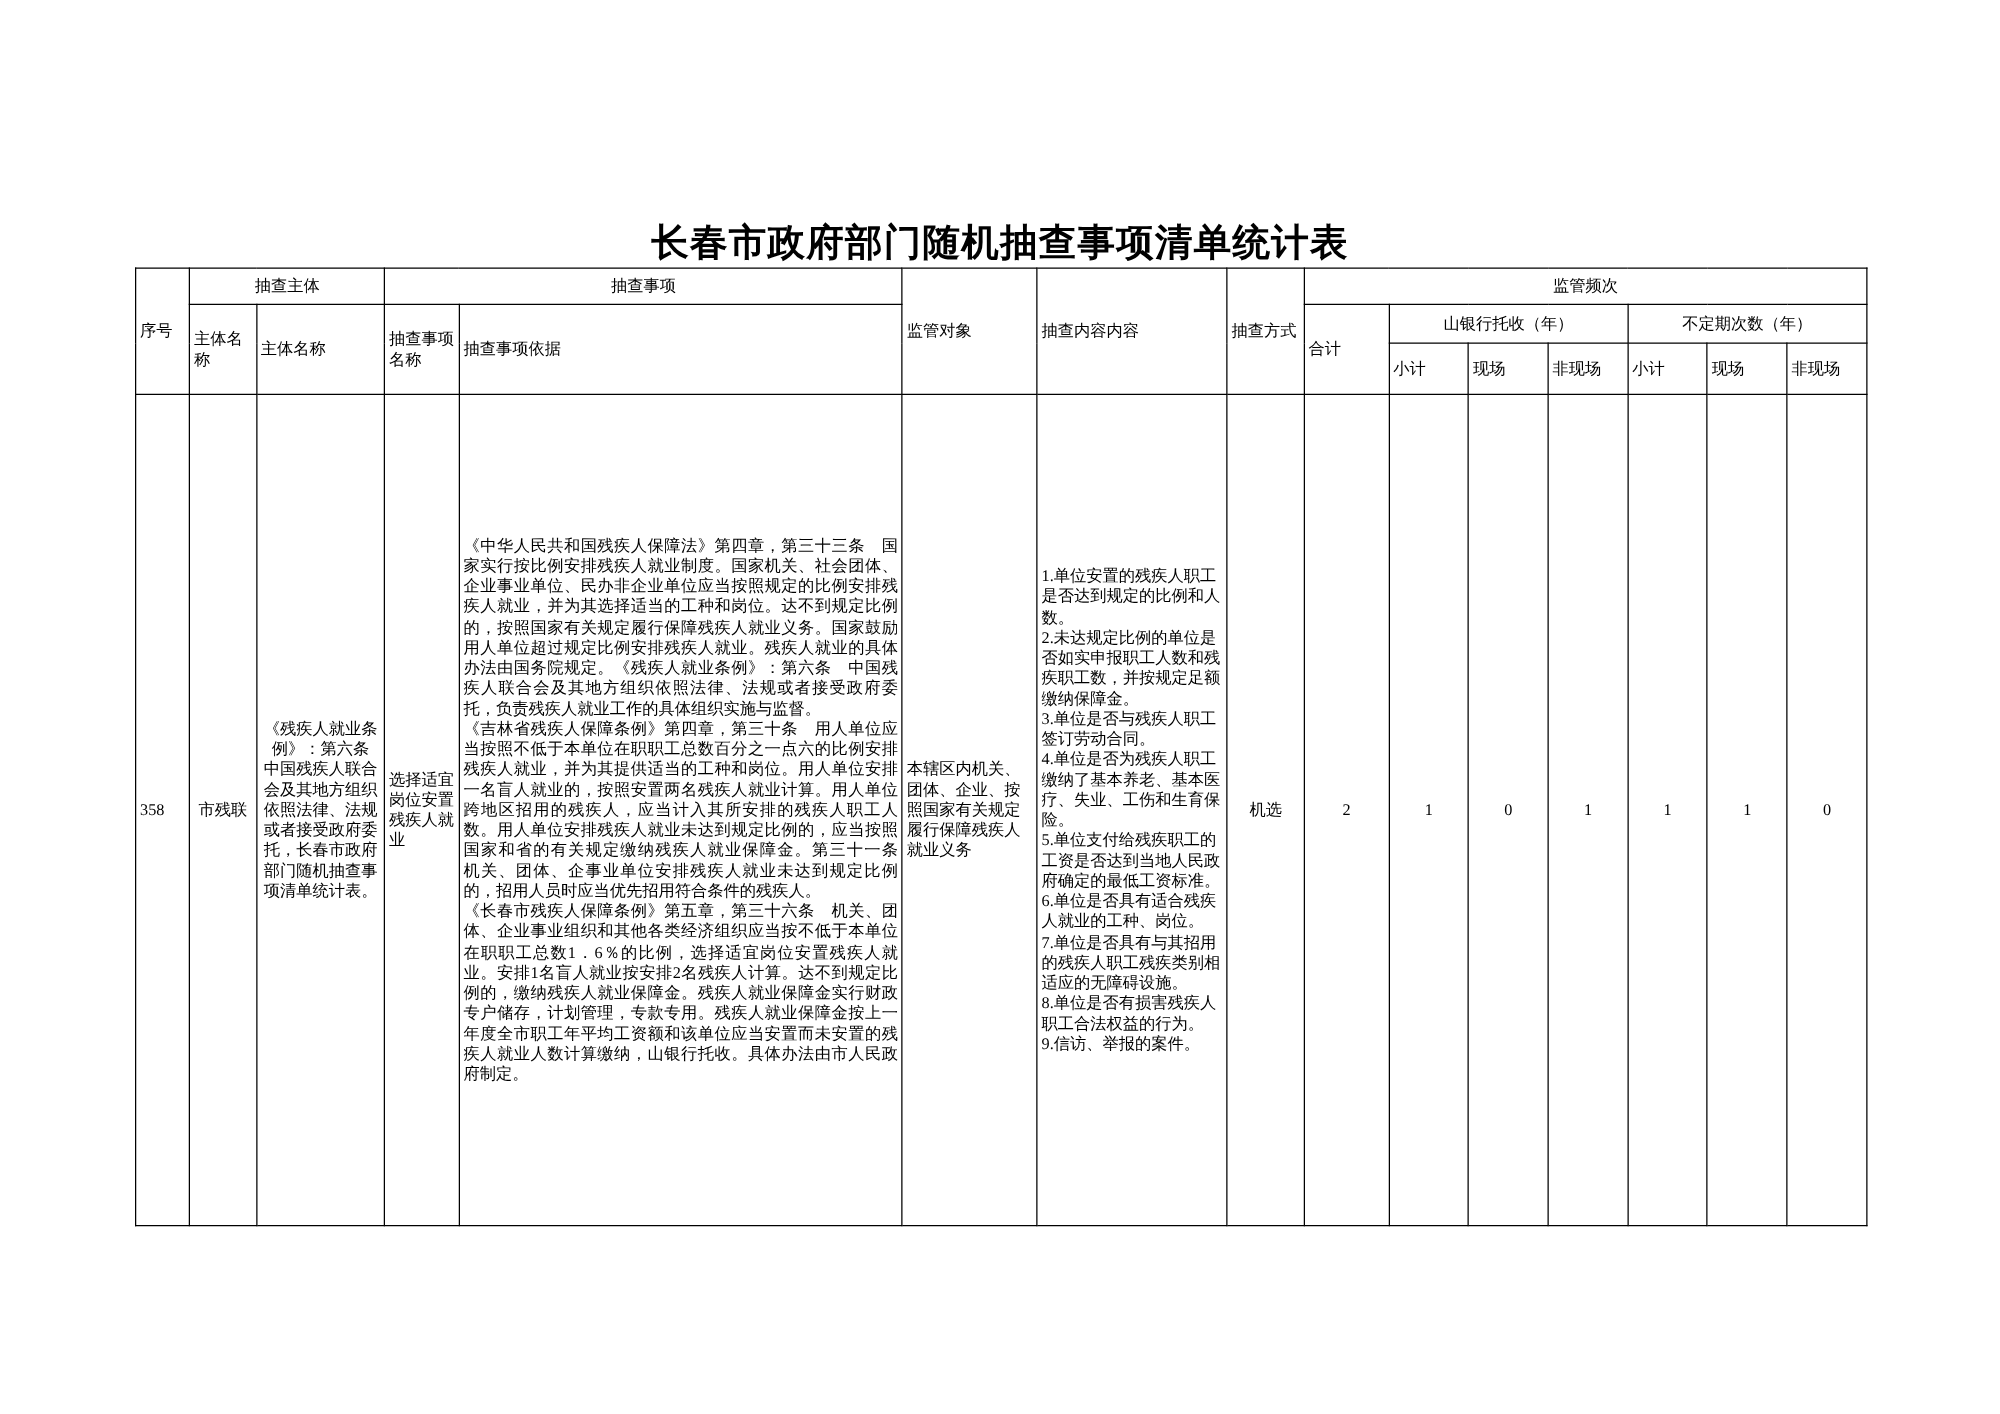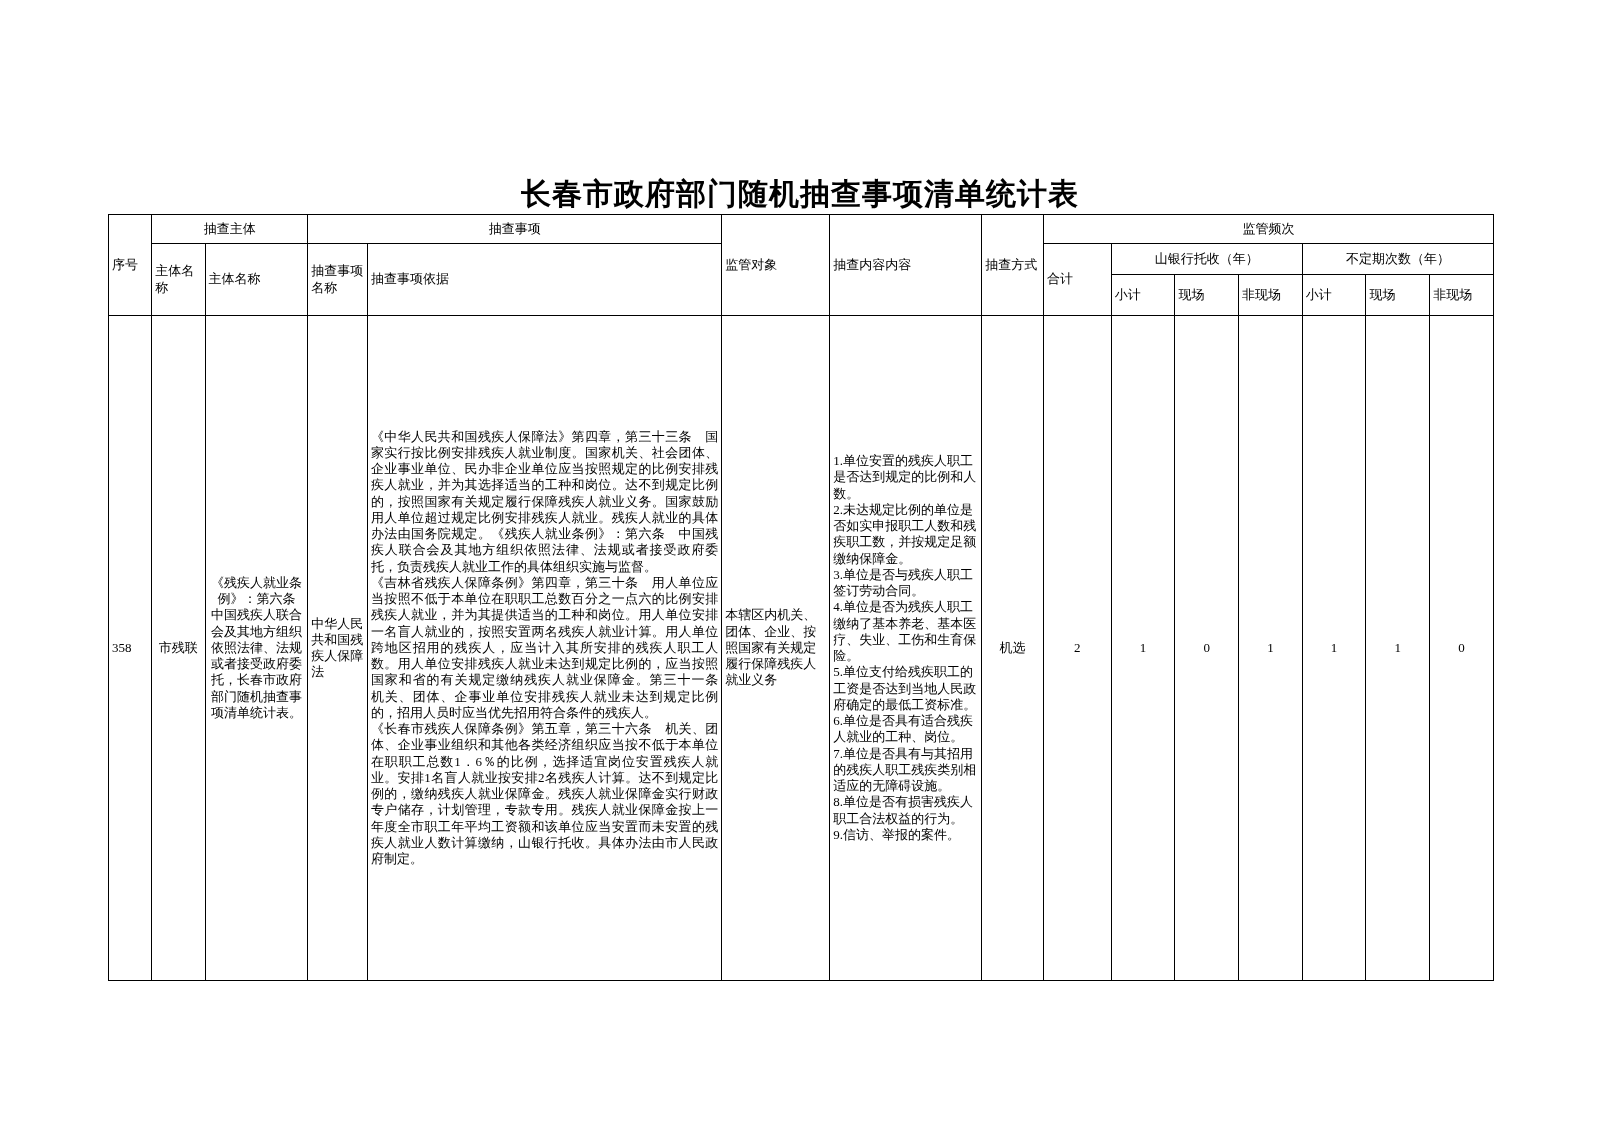--- a/index.html
+++ b/index.html
@@ -177,21 +177,21 @@
       <td class="hd">非现场</td>
       <td class="hd">小计</td>
       <td class="hd">现场</td>
       <td class="hd">非现场</td>
     </tr>
 
     <tr>
       <td class="body-cell seq">358</td>
       <td class="body-cell subject-name">市残联</td>
       <td class="body-cell subject-basis">《残疾人就业条例》：第六条　中国残疾人联合会及其地方组织依照法律、法规或者接受政府委托，长春市政府部门随机抽查事项清单统计表。</td>
-      <td class="body-cell item-name">中华人民共和国残疾人保障法</td>
+      <td class="body-cell item-name">选择适宜岗位安置残疾人就业</td>
       <td class="para-cell">
         <p class="para">《中华人民共和国残疾人保障法》第四章，第三十三条　国家实行按比例安排残疾人就业制度。国家机关、社会团体、企业事业单位、民办非企业单位应当按照规定的比例安排残疾人就业，并为其选择适当的工种和岗位。达不到规定比例的，按照国家有关规定履行保障残疾人就业义务。国家鼓励用人单位超过规定比例安排残疾人就业。残疾人就业的具体办法由国务院规定。《残疾人就业条例》：第六条　中国残疾人联合会及其地方组织依照法律、法规或者接受政府委托，负责残疾人就业工作的具体组织实施与监督。</p>
         <p class="para">《吉林省残疾人保障条例》第四章，第三十条　用人单位应当按照不低于本单位在职职工总数百分之一点六的比例安排残疾人就业，并为其提供适当的工种和岗位。用人单位安排一名盲人就业的，按照安置两名残疾人就业计算。用人单位跨地区招用的残疾人，应当计入其所安排的残疾人职工人数。用人单位安排残疾人就业未达到规定比例的，应当按照国家和省的有关规定缴纳残疾人就业保障金。第三十一条　机关、团体、企事业单位安排残疾人就业未达到规定比例的，招用人员时应当优先招用符合条件的残疾人。</p>
         <p class="para">《长春市残疾人保障条例》第五章，第三十六条　机关、团体、企业事业组织和其他各类经济组织应当按不低于本单位在职职工总数1．6％的比例，选择适宜岗位安置残疾人就业。安排1名盲人就业按安排2名残疾人计算。达不到规定比例的，缴纳残疾人就业保障金。残疾人就业保障金实行财政专户储存，计划管理，专款专用。残疾人就业保障金按上一年度全市职工年平均工资额和该单位应当安置而未安置的残疾人就业人数计算缴纳，山银行托收。具体办法由市人民政府制定。</p>
       </td>
       <td class="body-cell object-cell">本辖区内机关、团体、企业、按照国家有关规定履行保障残疾人就业义务</td>
       <td class="body-cell content-cell" style="white-space:pre-line">1.单位安置的残疾人职工是否达到规定的比例和人数。
 2.未达规定比例的单位是否如实申报职工人数和残疾职工数，并按规定足额缴纳保障金。
 3.单位是否与残疾人职工签订劳动合同。
 4.单位是否为残疾人职工缴纳了基本养老、基本医疗、失业、工伤和生育保险。

